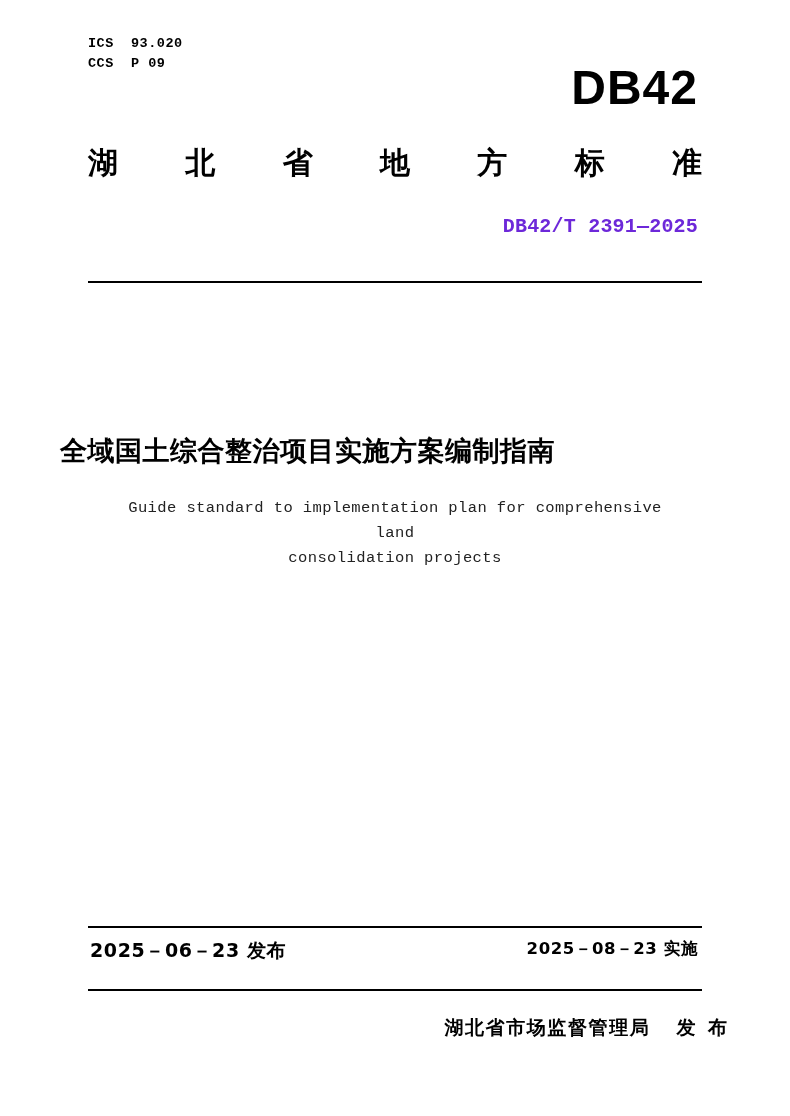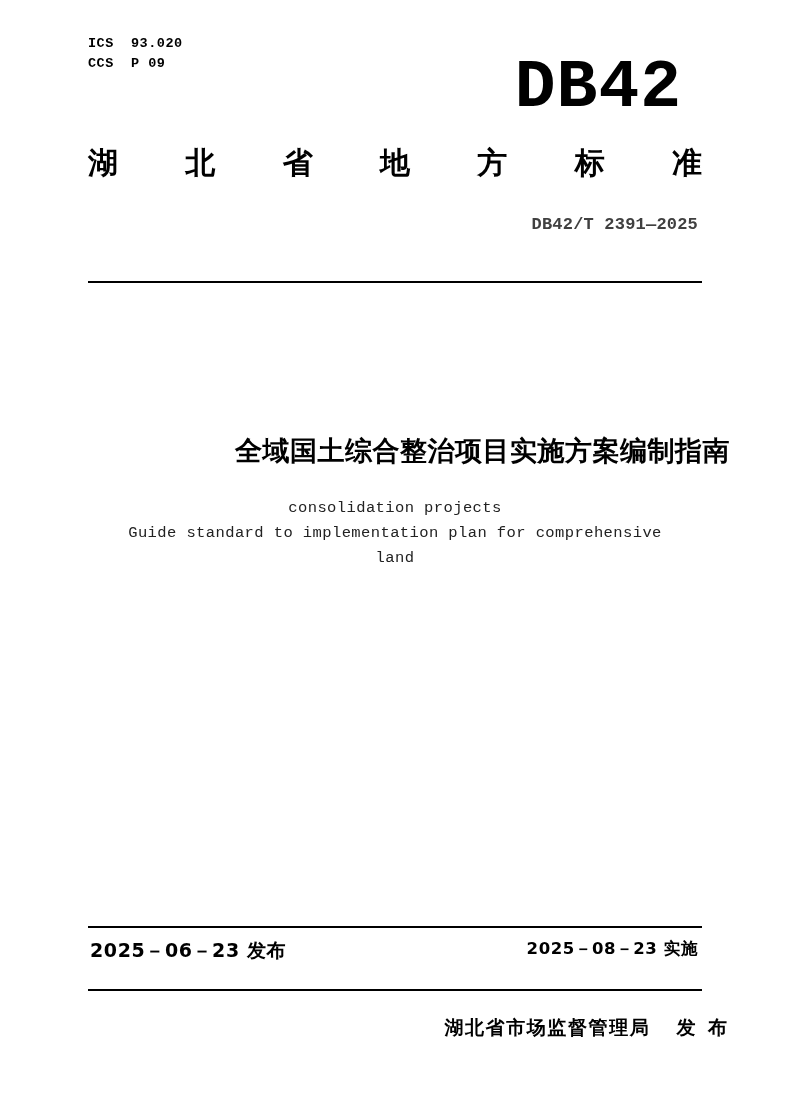--- a/index.html
+++ b/index.html
@@ -33,25 +33,25 @@
     letter-spacing: 0.5px;
     line-height: 20px;
     color: #000;
   }
   .ics-line {
     white-space: pre;
   }
 
   .db-mark {
     position: absolute;
-    right: 108px;
+    right: 92px;
     top: 58px;
-    font-family: Liberation Mono, monospace;
-    font-weight: bold;
-    font-size: 68px;
+    font-family: Liberation Sans, sans-serif;
+    font-weight: bold;
+    font-size: 48px;
     letter-spacing: 1px;
     line-height: 60px;
     color: #000;
   }
 
   .province-title {
     position: absolute;
     left: 88px;
     top: 145px;
     width: 614px;
@@ -66,41 +66,41 @@
   .province-title span {
     display: inline-block;
   }
 
   .std-number {
     position: absolute;
     right: 92px;
     top: 215px;
     font-family: "Liberation Mono", monospace;
     font-weight: bold;
-    font-size: 17px;
+    font-size: 20px;
     letter-spacing: 0.2px;
-    color: #404040;
+    color: #6d28d9;
   }
 
   .rule-top {
     position: absolute;
     left: 88px;
     top: 281px;
     width: 614px;
     height: 2px;
     background: #000;
   }
 
   
   .doc-title {
     position: absolute;
     left: 60px;
     top: 432px;
     width: 670px;
-    text-align: right;
+    text-align: left;
     font-family: "DejaVu Sans", sans-serif;
     font-weight: bold;
     font-size: 27px;
     letter-spacing: 0.5px;
     line-height: 38px;
     color: #000;
   }
 
   .doc-title-en {
     position: absolute;
@@ -194,22 +194,22 @@
     <span>准</span>
   </div>
 
   <div class="std-number">DB42/T 2391—2025</div>
 
   <div class="rule-top"></div>
 
   <div class="doc-title">全域国土综合整治项目实施方案编制指南</div>
 
   <div class="doc-title-en">
+    <div>Guide standard to implementation plan for comprehensive land</div>
     <div>consolidation projects</div>
-    <div>Guide standard to implementation plan for comprehensive land</div>
   </div>
 
   <div class="rule-bottom"></div>
 
   <div class="date-left">2025－06－23 发布</div>
   <div class="date-right">2025－08－23 实施</div>
 
   <div class="rule-footer"></div>
 
   <div class="issuer">

